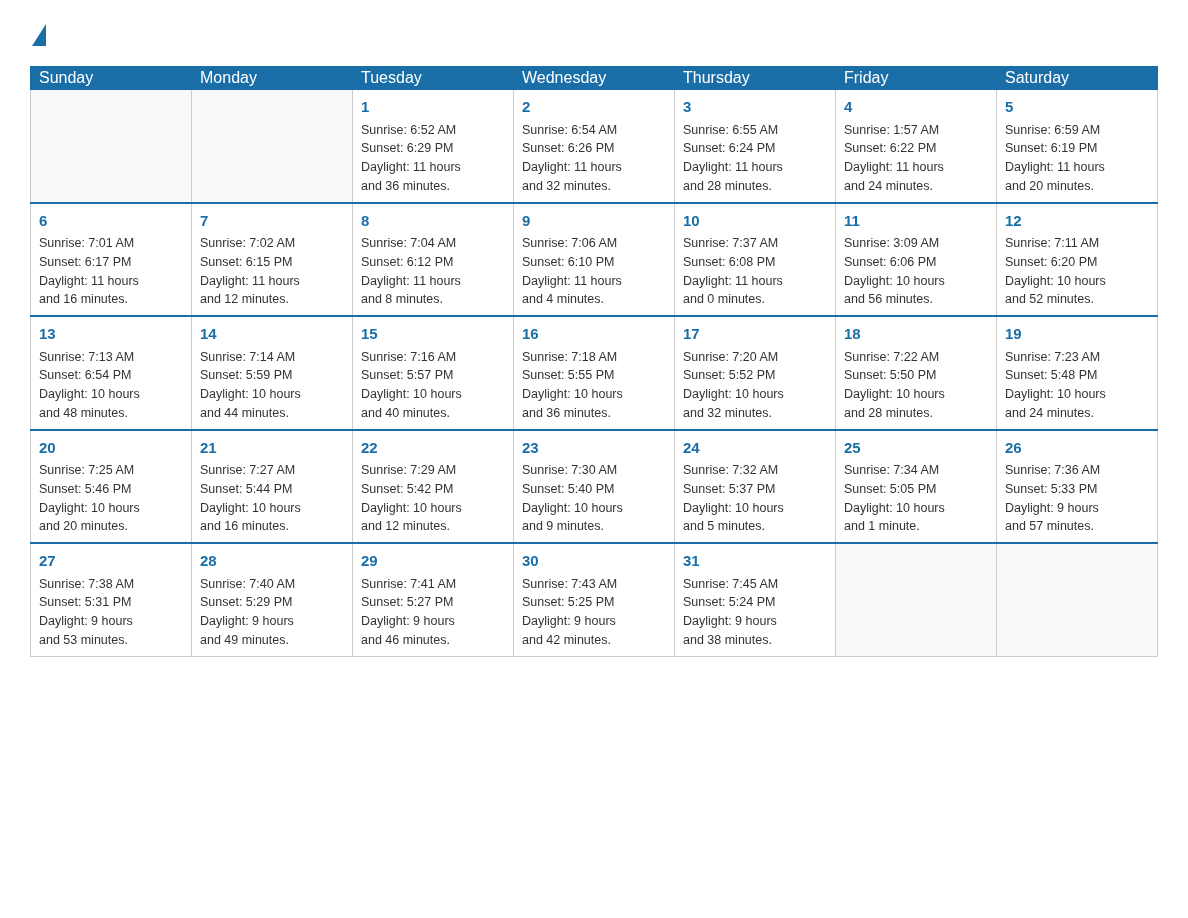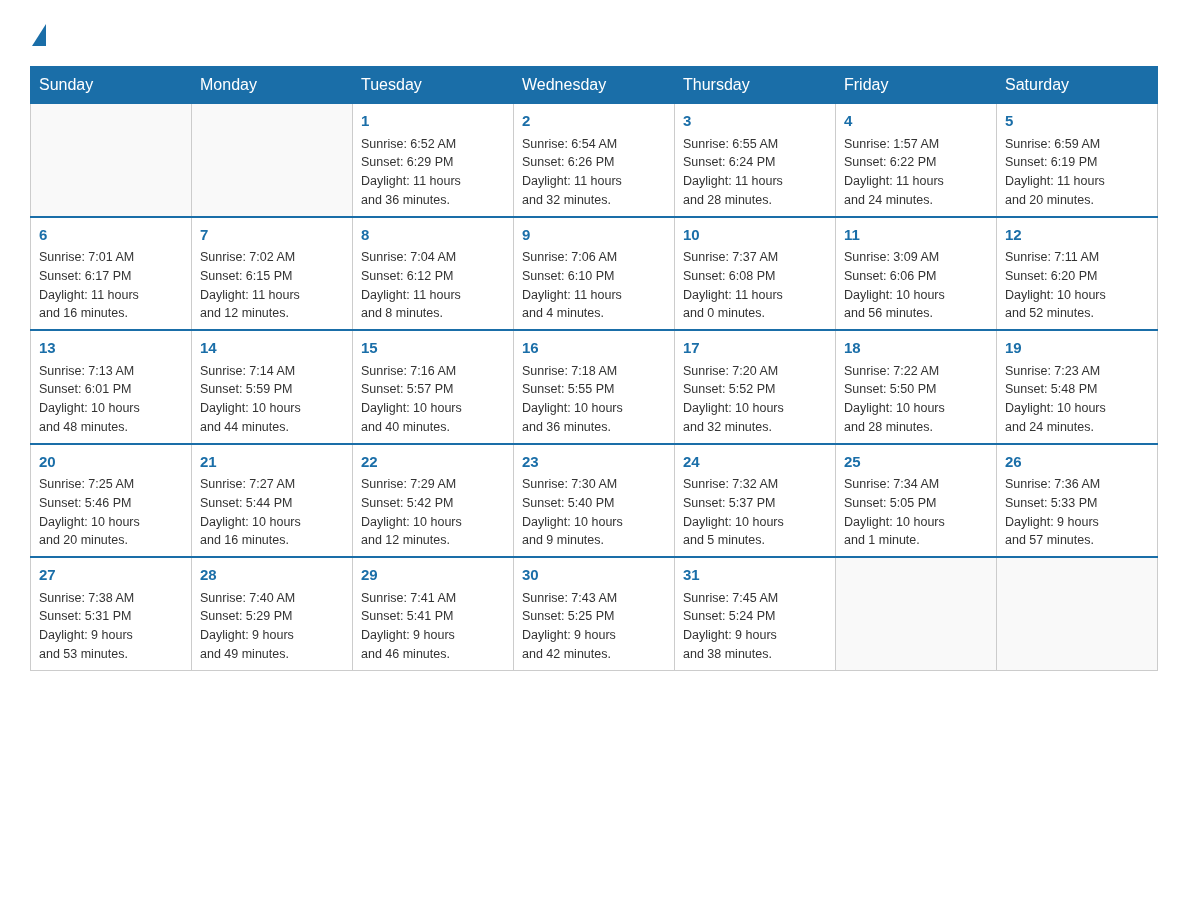--- a/index.html
+++ b/index.html
@@ -60,21 +60,21 @@
       margin-top: 4px;
     }
     .calendar {
       width: 100%;
       border-collapse: collapse;
       border: 1px solid #aaa;
     }
     .calendar th {
       background-color: #1a6ea8;
       color: #fff;
-      padding: 9px 8px;
+      padding: 2px 8px;
       font-size: 16px;
       font-weight: normal;
       text-align: left;
       border: 1px solid #1a6ea8;
     }
     .calendar td {
       vertical-align: top;
       padding: 6px 8px;
       font-size: 12.5px;
       color: #333;
@@ -214,21 +214,21 @@
           <div>Sunrise: 7:11 AM</div>
           <div>Sunset: 6:20 PM</div>
           <div>Daylight: 10 hours</div>
           <div>and 52 minutes.</div>
         </td>
       </tr>
       <tr class="row-divider">
         <td>
           <span class="day-number">13</span>
           <div>Sunrise: 7:13 AM</div>
-          <div>Sunset: 6:01 PM</div>
+          <div>Sunset: 6:54 PM</div>
           <div>Daylight: 10 hours</div>
           <div>and 48 minutes.</div>
         </td>
         <td>
           <span class="day-number">14</span>
           <div>Sunrise: 7:14 AM</div>
           <div>Sunset: 5:59 PM</div>
           <div>Daylight: 10 hours</div>
           <div>and 44 minutes.</div>
         </td>
@@ -330,21 +330,21 @@
         <td>
           <span class="day-number">28</span>
           <div>Sunrise: 7:40 AM</div>
           <div>Sunset: 5:29 PM</div>
           <div>Daylight: 9 hours</div>
           <div>and 49 minutes.</div>
         </td>
         <td>
           <span class="day-number">29</span>
           <div>Sunrise: 7:41 AM</div>
-          <div>Sunset: 5:41 PM</div>
+          <div>Sunset: 5:27 PM</div>
           <div>Daylight: 9 hours</div>
           <div>and 46 minutes.</div>
         </td>
         <td>
           <span class="day-number">30</span>
           <div>Sunrise: 7:43 AM</div>
           <div>Sunset: 5:25 PM</div>
           <div>Daylight: 9 hours</div>
           <div>and 42 minutes.</div>
         </td>

